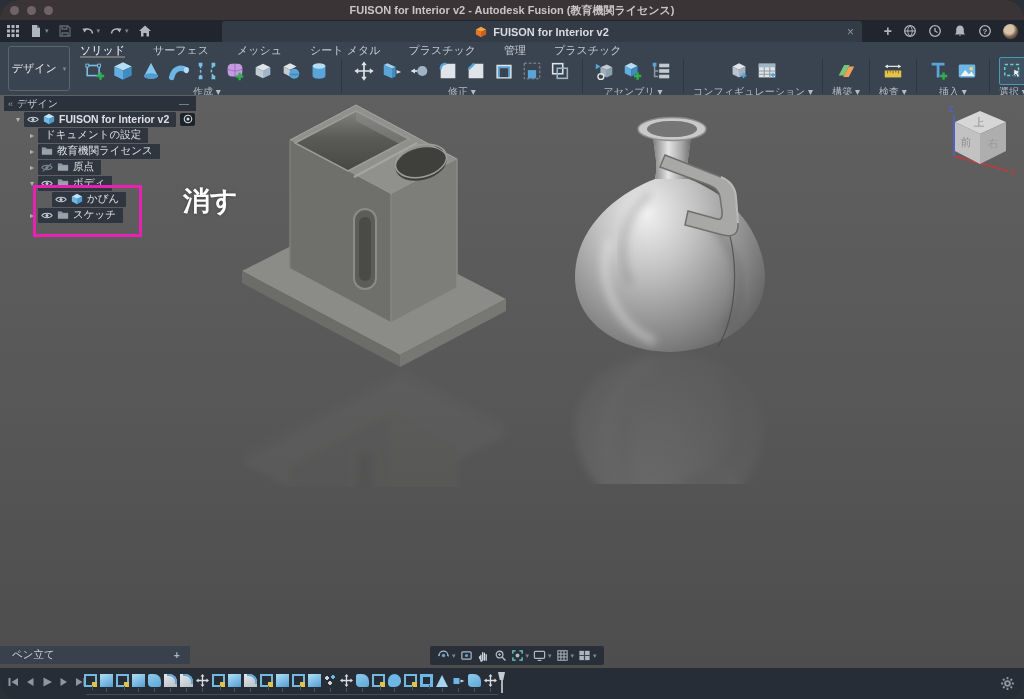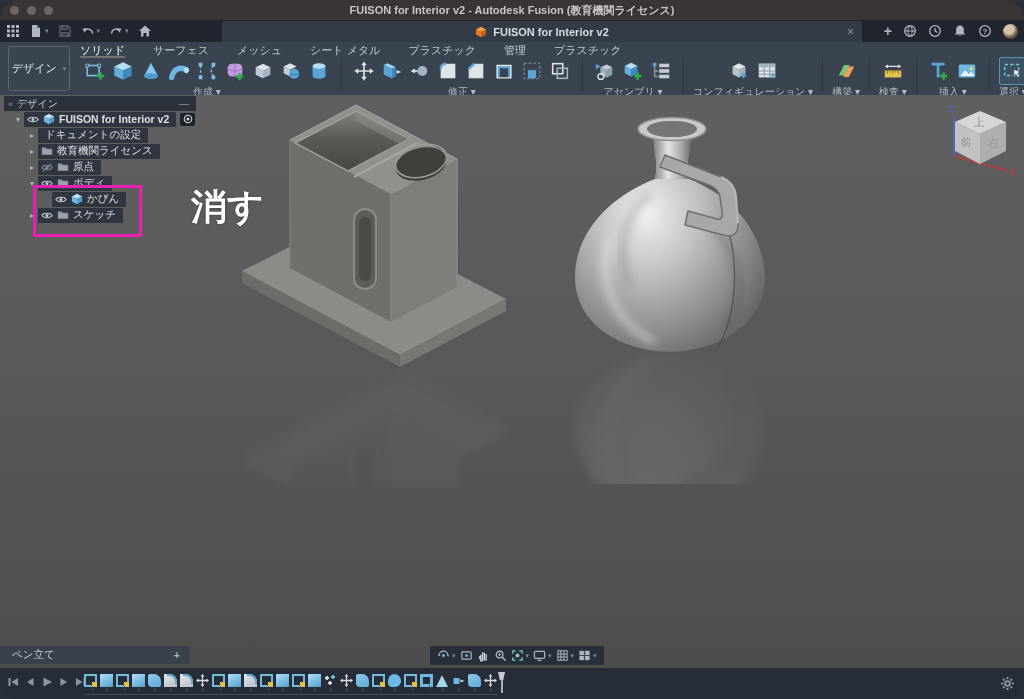--- a/index.html
+++ b/index.html
@@ -60,21 +60,21 @@
   .chev{width:12px;font-size:8px;color:#aab3bc;text-align:center;flex:0 0 12px;}
   .pill{display:inline-flex;align-items:center;gap:4px;background:rgba(44,51,61,.92);
         padding:1px 7px 1px 3px;height:13px;border-radius:1px;}
   .pill .lbl{font-size:10.5px;color:#dce0e5;white-space:nowrap;}
   .pill svg{display:block;}
   .radio{margin-left:4px;width:15px;height:13px;background:#1d232b;border-radius:2px;
          display:flex;align-items:center;justify-content:center;}
 
   
   #annbox{position:absolute;left:33px;top:90px;width:103px;height:46px;border:3px solid #ea1fb4;}
-  #anntext{position:absolute;left:191px;top:88px;font-size:36px;font-weight:bold;color:#ffffff;
+  #anntext{position:absolute;left:183px;top:88px;font-size:27px;font-weight:bold;color:#ffffff;
            text-shadow:0 0 3px rgba(0,0,0,.35);}
 
   
   #commentbar{position:absolute;left:0px;top:551px;width:190px;height:18px;background:#39414d;
               display:flex;align-items:center;font-size:10.5px;color:#ccd2d8;}
   #commentbar .clabel{padding-left:12px;}
   #commentbar .cadd{margin-left:auto;padding-right:10px;color:#aeb6bf;font-weight:bold;}
   #navbar{position:absolute;left:430px;top:551px;height:19px;background:rgba(38,45,56,.93);
           border-radius:2px;display:flex;align-items:center;padding:0 5px;}
   .nbtn{display:flex;align-items:center;margin:0 2px;}

